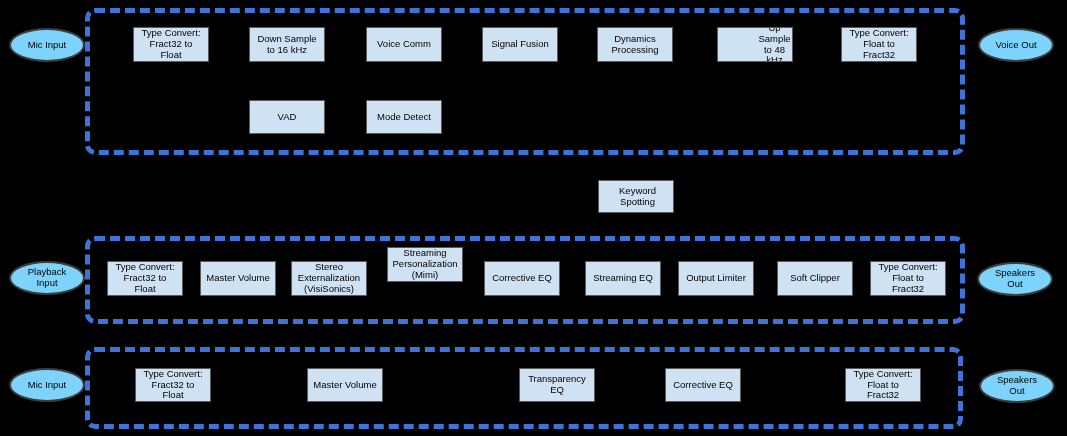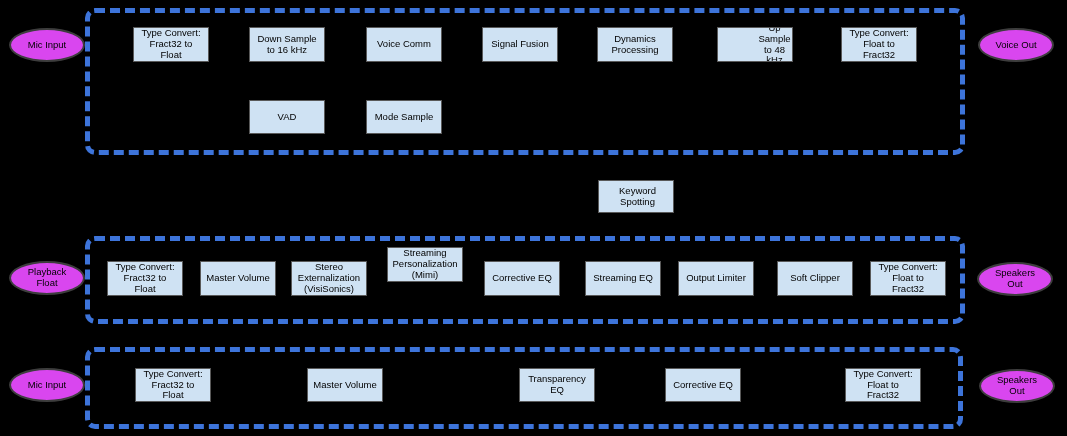--- a/index.html
+++ b/index.html
@@ -32,21 +32,21 @@
     font-size: 9.5px;
     line-height: 1.15;
     padding: 0 5px;
     overflow: hidden;
   }
   .oval {
     position: absolute;
     width: 76px;
     height: 34px;
     box-sizing: border-box;
-    background: #d946ef;
+    background: #7dd3fc;
     border: 2px solid #3d3d3d;
     border-radius: 50%;
     display: flex;
     align-items: center;
     justify-content: center;
     text-align: center;
     font-size: 9.5px;
     line-height: 1.15;
   }
   .oval > span { display: inline-block; max-width: 54px; }
@@ -64,32 +64,32 @@
 
   <div class="block" style="left:133px; top:27px; height:35px;">Type Convert: Fract32 to Float</div>
   <div class="block" style="left:249px; top:27px; height:35px;">Down Sample to 16 kHz</div>
   <div class="block" style="left:366px; top:27px; height:35px;">Voice Comm</div>
   <div class="block" style="left:482px; top:27px; height:35px;">Signal Fusion</div>
   <div class="block" style="left:597px; top:27px; height:35px;">Dynamics Processing</div>
   <div class="block" style="left:717px; top:27px; height:35px;padding-left:44px;">Up Sample to 48 kHz</div>
   <div class="block" style="left:841px; top:27px; height:35px;">Type Convert: Float to Fract32</div>
 
   <div class="block" style="left:249px; top:100px;">VAD</div>
-  <div class="block" style="left:366px; top:100px;">Mode Sample</div>
+  <div class="block" style="left:366px; top:100px;">Mode Detect</div>
 
   <div class="oval" style="left:978px; top:28px;">
     <span>Voice Out</span>
   </div>
 
   <div class="block" style="left:598px; top:180px; height:33px;padding-left:8px;">Keyword Spotting</div>
 
   <div class="group" style="left:85px; top:236px; width:880px; height:88px;"></div>
 
   <div class="oval" style="left:9px; top:261px;">
-    <span>Playback Float</span>
+    <span>Playback Input</span>
   </div>
 
   <div class="block" style="left:107px; top:261px; height:35px;">Type Convert: Fract32 to Float</div>
   <div class="block" style="left:200px; top:261px; height:35px;">Master Volume</div>
   <div class="block" style="left:291px; top:261px; height:35px;">Stereo Externalization (VisiSonics)</div>
   <div class="block" style="left:387px; top:247px; height:35px;">Streaming Personalization (Mimi)</div>
   <div class="block" style="left:484px; top:261px; height:35px;">Corrective EQ</div>
   <div class="block" style="left:585px; top:261px; height:35px;">Streaming EQ</div>
   <div class="block" style="left:678px; top:261px; height:35px;">Output Limiter</div>
   <div class="block" style="left:777px; top:261px; height:35px;">Soft Clipper</div>

